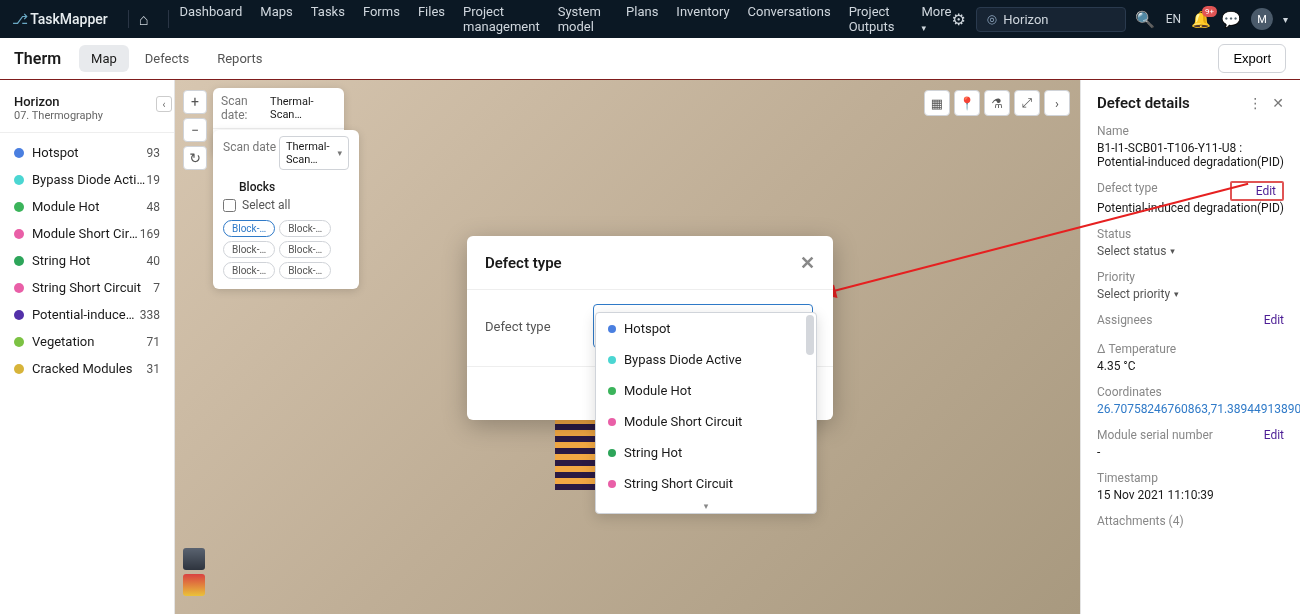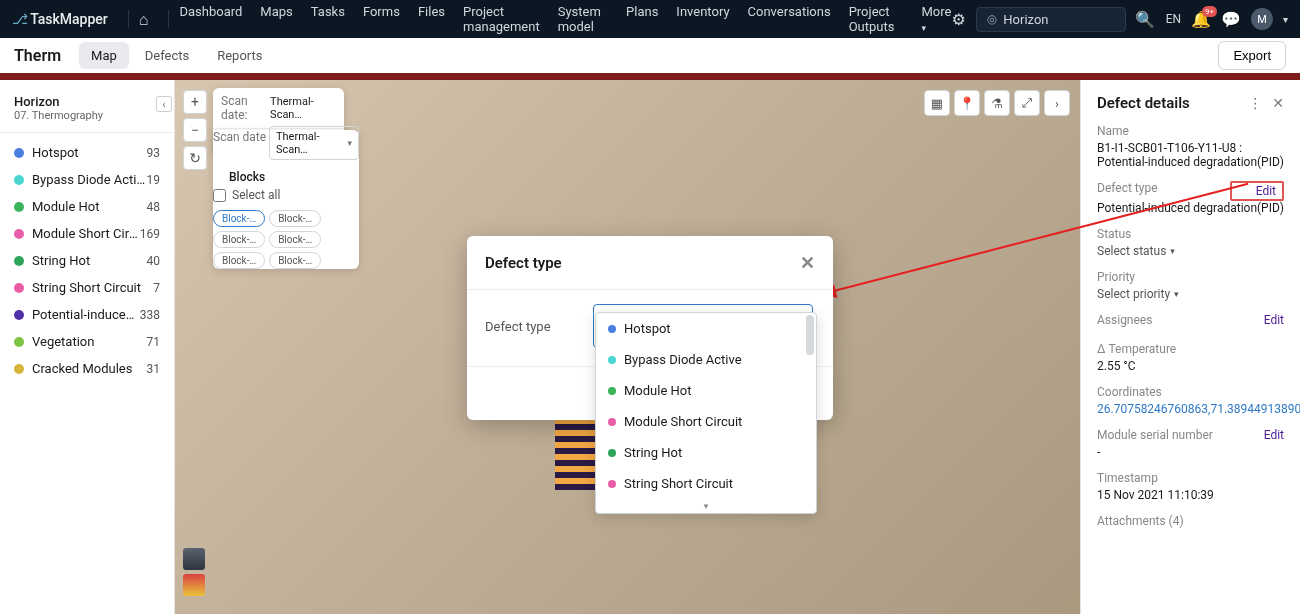--- a/index.html
+++ b/index.html
@@ -64,21 +64,21 @@
   background: #4a5a6a;
   color: #fff;
   display: flex;
   align-items: center;
   justify-content: center;
   font-size: 11px;
 }
 .secondbar {
   height: 42px;
   background: #fff;
-  border-bottom: 7px solid #7f1d1d;
+  border-bottom: 1px solid #7f1d1d;
   display: flex;
   align-items: center;
   padding: 0 14px;
 }
 .page-title { font-weight: 600; font-size: 16px; margin-right: 18px; }
 .tabs { display: flex; gap: 4px; }
 .tab {
   padding: 6px 12px;
   border-radius: 6px;
   cursor: pointer;
@@ -126,20 +126,21 @@
 .filter-card .top .f-lab { color: #777; }
 .filter-card .top .f-val { margin-left: auto; font-size: 11px; }
 .up-ch { margin-left: 4px; color: #888; font-size: 10px; }
 .filter-exp {
   position: absolute;
   top: 50px; left: 38px;
   width: 146px;
   background: #fff;
   border-radius: 6px;
   box-shadow: 0 2px 8px rgba(0,0,0,0.15);
+  padding: 10px;
   font-size: 12px;
 }
 .dd { border: 1px solid #d0d3d8; border-radius: 4px; padding: 3px 6px; margin-top: 4px; display: flex; align-items: center; font-size: 11px; }
 .dd .chip-arrow { margin-left: auto; font-size: 9px; color: #777; }
 .block-head { font-weight: 500; margin: 10px 16px 4px; font-size: 12px; }
 .cb { display: flex; align-items: center; margin: 4px 0 8px; color: #555; }
 .cb input { margin-right: 6px; }
 .chips { display: flex; flex-wrap: wrap; gap: 4px; }
 .chip { border: 1px solid #d0d3d8; border-radius: 12px; padding: 2px 8px; font-size: 10px; color: #555; }
 .chip.sel { border-color: #2f7ac8; color: #2f7ac8; }
@@ -430,21 +431,21 @@
         </div>
       </div>
     <div class="sect">
         <div class="row">
           <div class="l">Assignees</div>
           <span class="edit">Edit</span>
         </div>
       </div>
     <div class="sect">
         <div class="l">Δ Temperature</div>
-        <div class="v">2.55 °C</div>
+        <div class="v">4.35 °C</div>
       </div>
     <div class="sect">
         <div class="l">Coordinates</div>
         <div class="lk">26.70758246760863,71.38944913890579</div>
       </div>
     <div class="sect">
         <div class="row">
           <div class="l">Module serial number</div>
           <span class="edit">Edit</span>
         </div>

